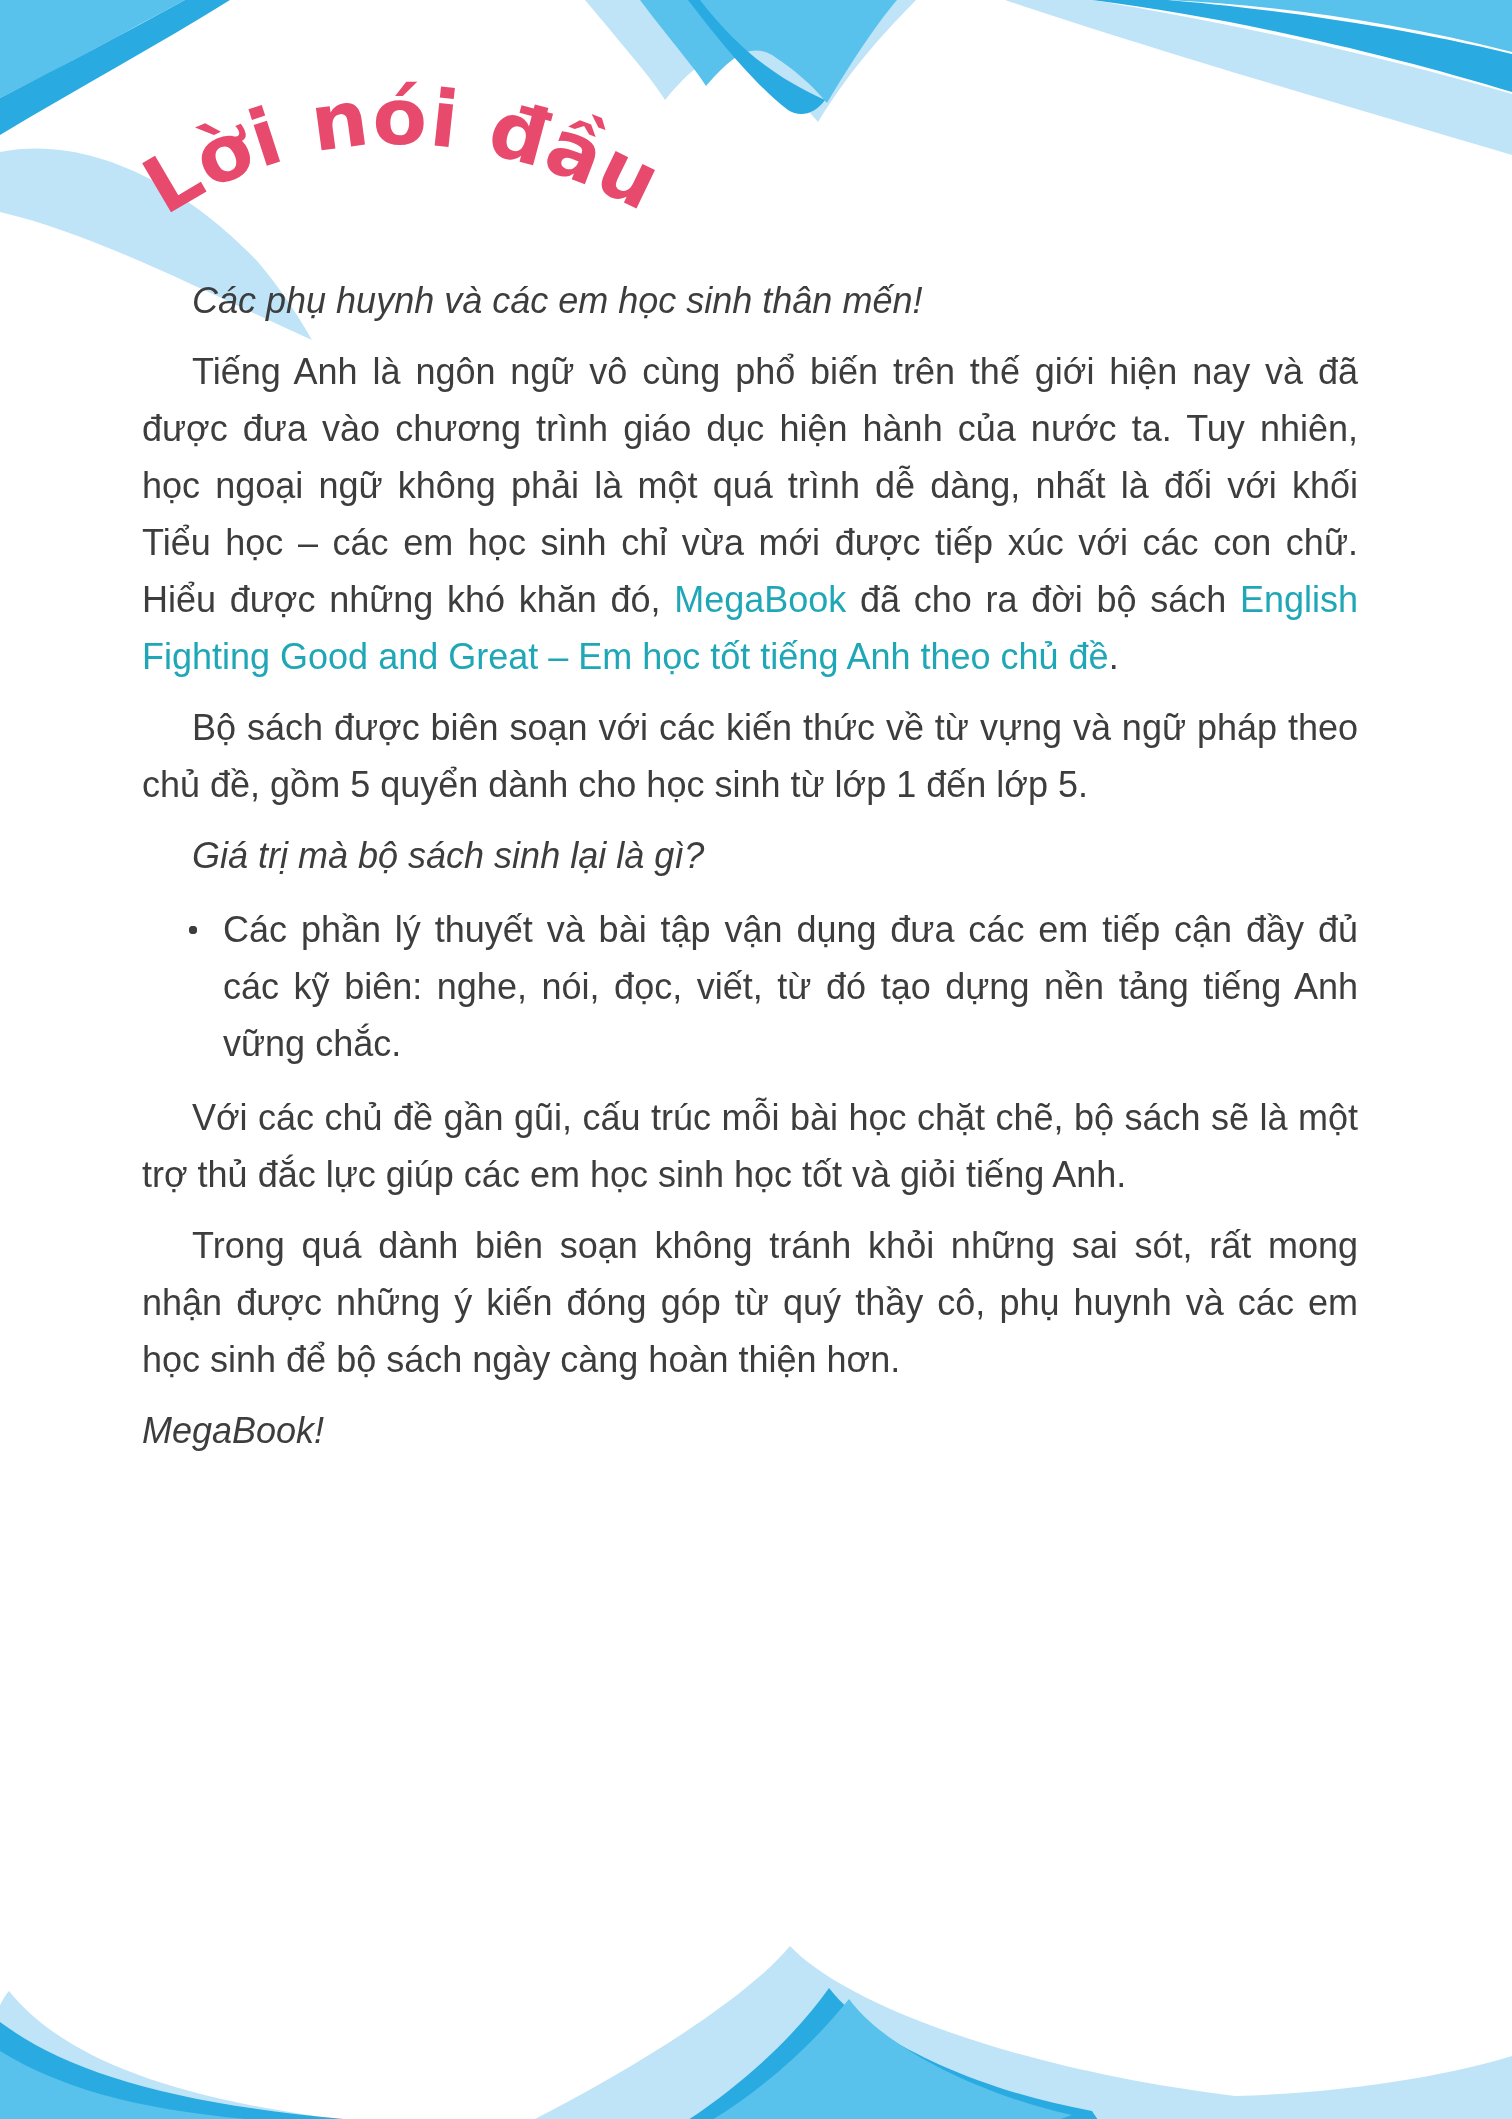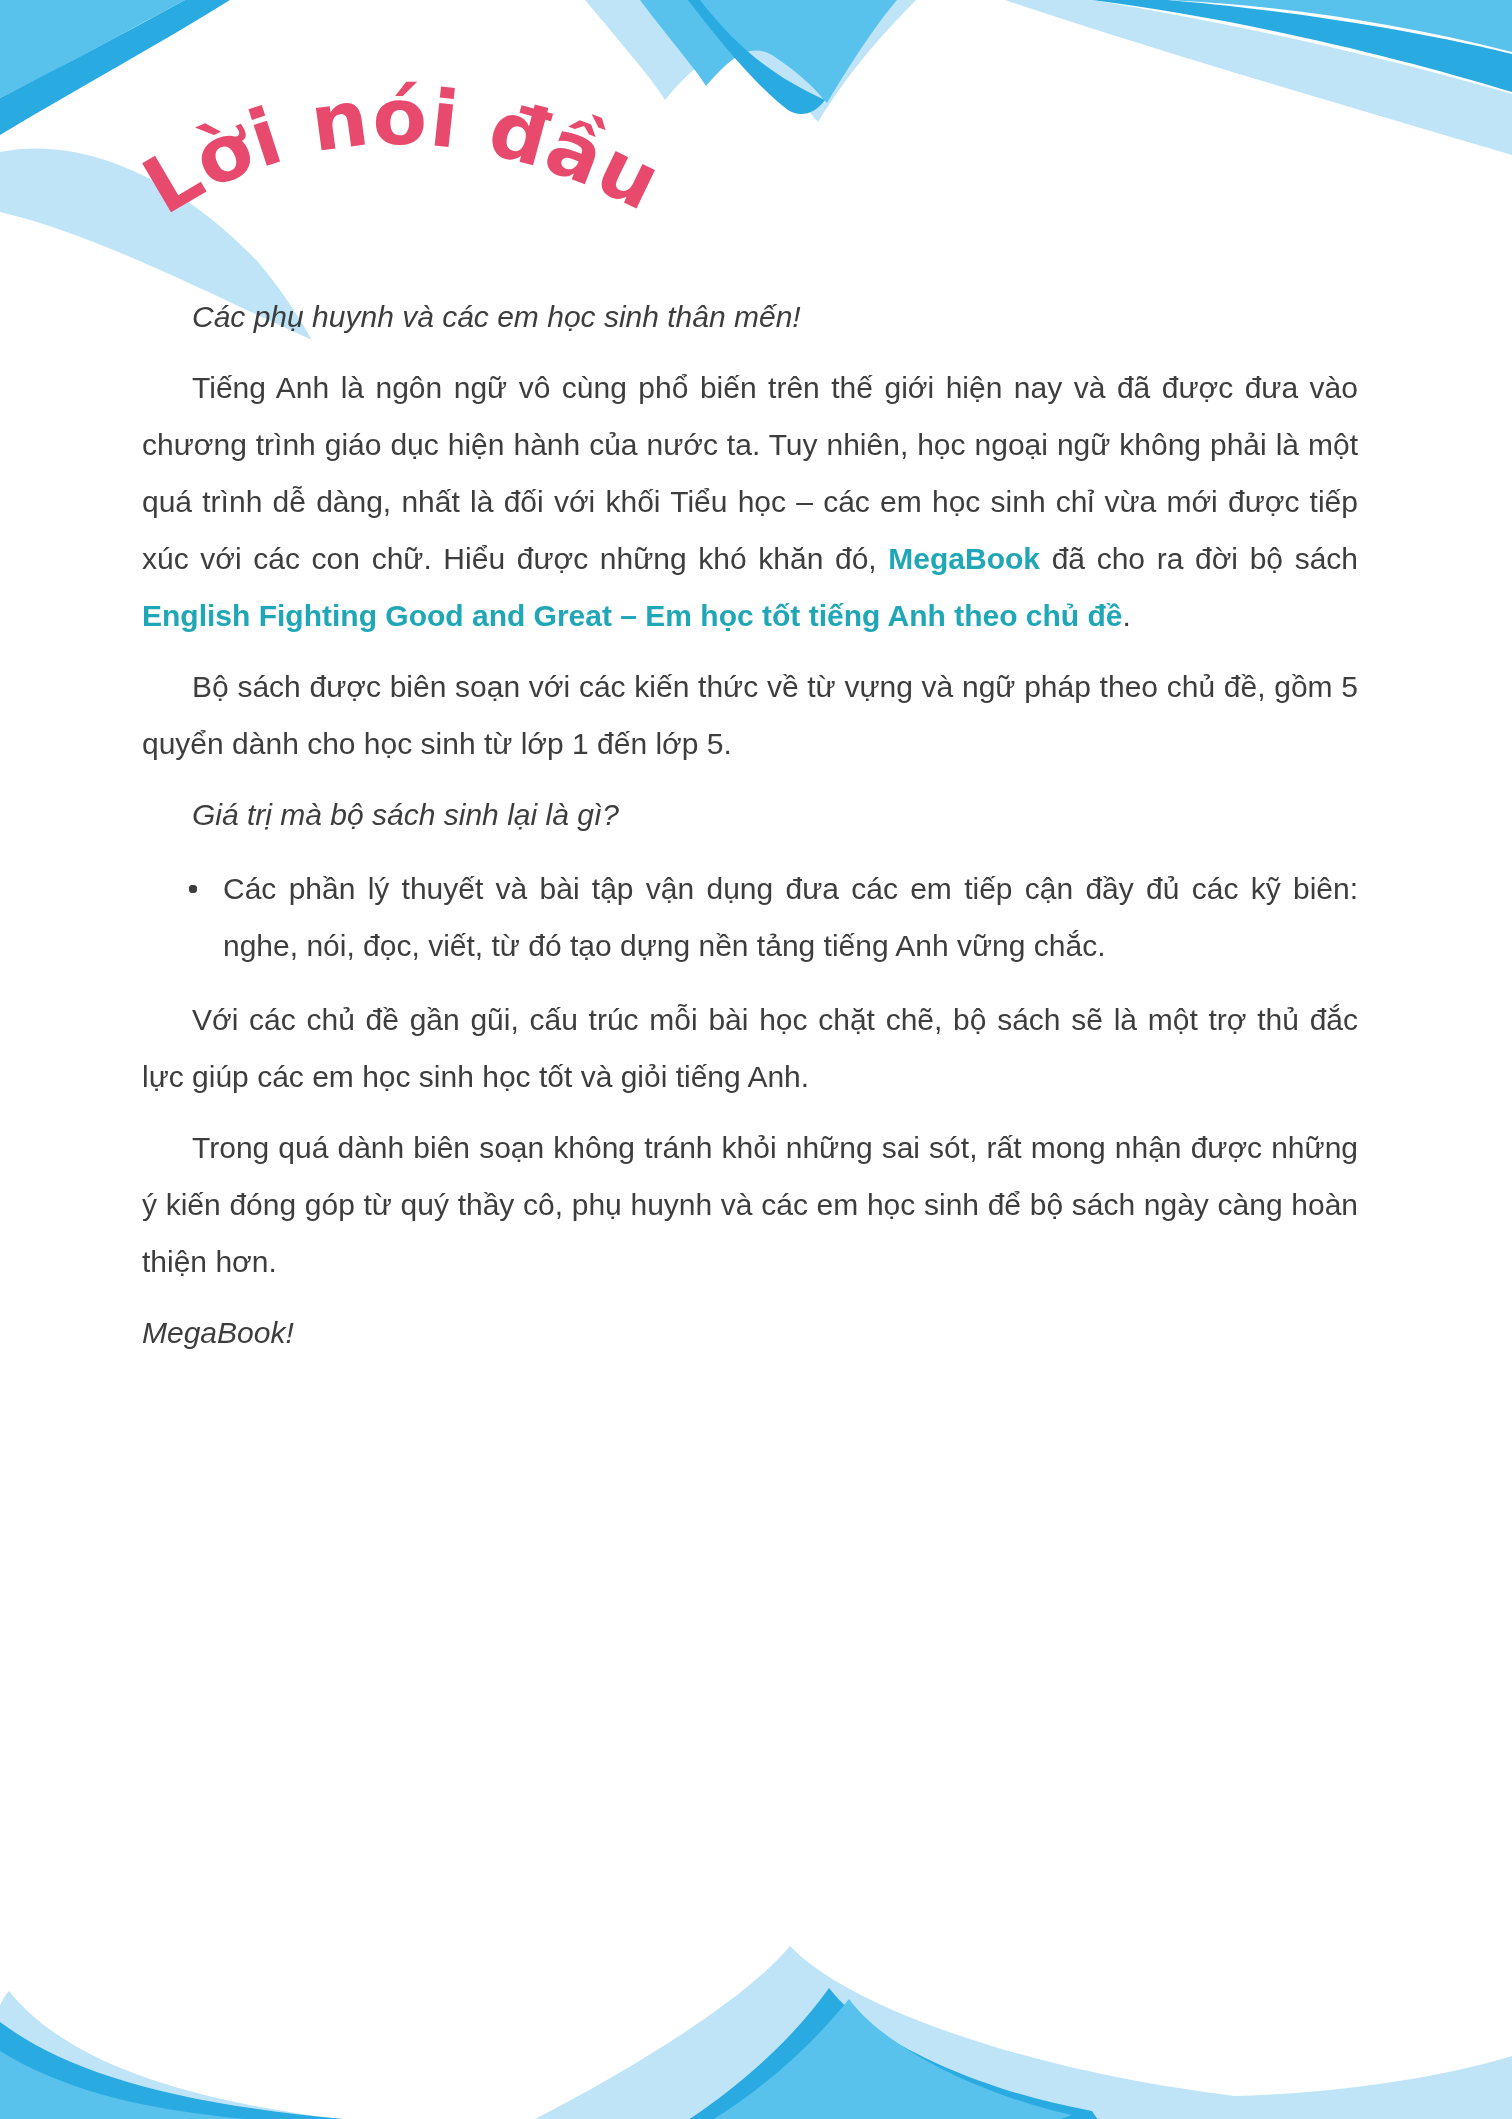--- a/index.html
+++ b/index.html
@@ -9,28 +9,28 @@
     background:#ffffff;
     overflow:hidden;
     font-family:"Liberation Sans", sans-serif;
   }
   .deco{position:absolute;left:0;pointer-events:none;}
   .deco-top{top:0;}
   .deco-bottom{bottom:0;}
   .title-wrap{position:absolute;left:138px;top:52px;width:570px;height:205px;}
   .content{
     position:absolute;
-    left:142px;top:288px;width:1216px;
-    font-size:30px;line-height:57px;color:#3d3d3d;
+    left:142px;top:272px;width:1216px;
+    font-size:36px;line-height:57px;color:#3d3d3d;
   }
   .content p{margin:0 0 14px 0;}
   .para{text-align:justify;text-indent:50px;}
   .lead{font-style:italic;text-indent:50px;}
   .question{font-style:italic;text-indent:50px;margin-top:4px;}
-  .accent{color:#1fa7b7;font-weight:bold;}
+  .accent{color:#1fa7b7;font-weight:normal;}
   ul.bullets{list-style:none;margin:2px 0 14px 0;padding:0;}
   ul.bullets li{
     position:relative;
     padding-left:81px;
     margin-bottom:17px;
     text-align:justify;
   }
   ul.bullets li .dot{
     position:absolute;left:47px;top:25px;
     width:8px;height:8px;border-radius:50%;

